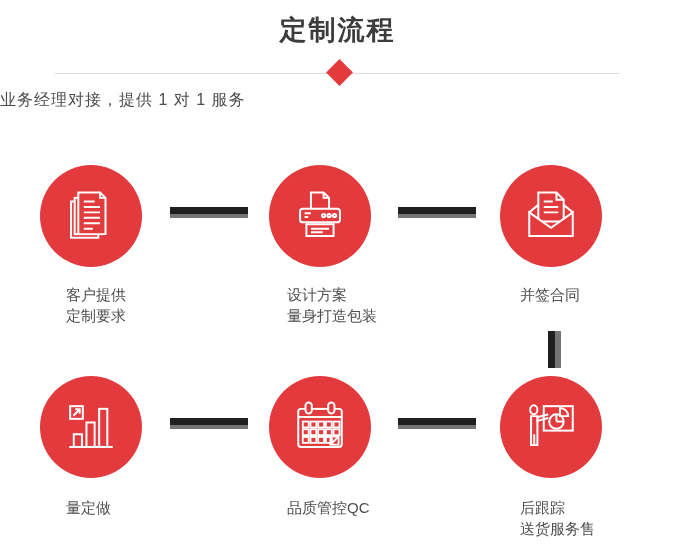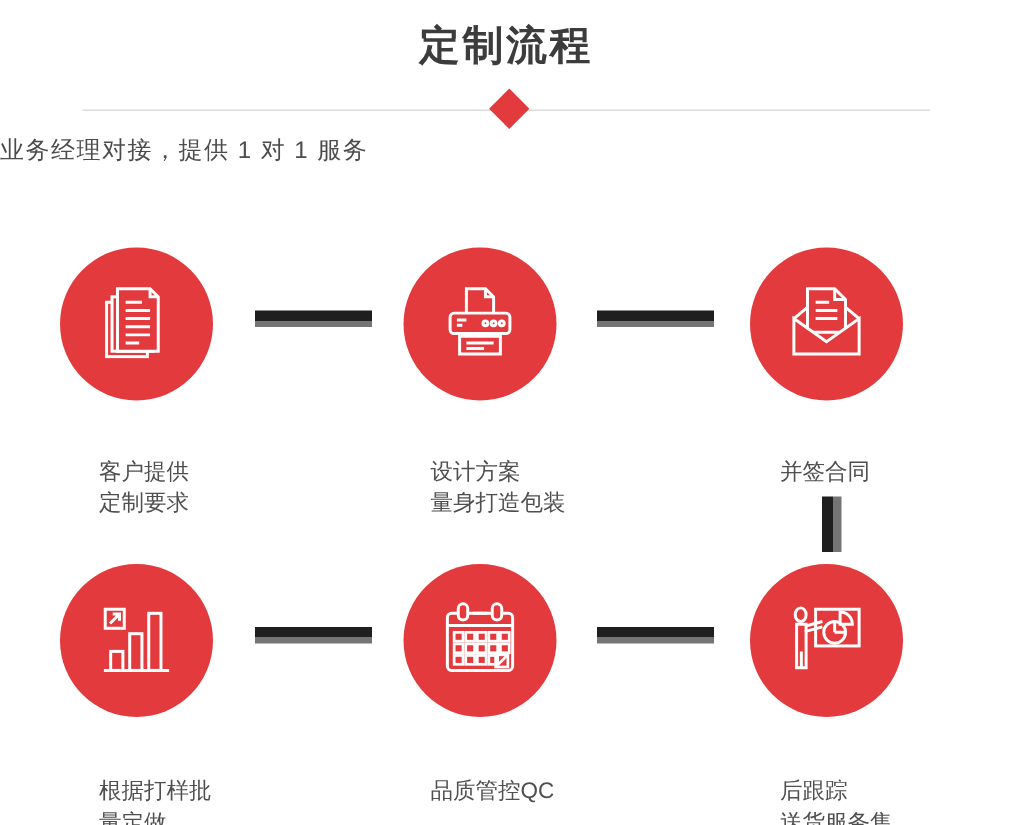--- a/index.html
+++ b/index.html
@@ -27,21 +27,21 @@
   }
   .circle{
     position:absolute;width:102px;height:102px;border-radius:50%;
     background:var(--accent-red,#e23a3d);
     display:flex;align-items:center;justify-content:center;
   }
   .c1{left:40px;top:165px}.c2{left:269px;top:165px}.c3{left:500px;top:165px}
   .c4{left:40px;top:376px}.c5{left:269px;top:376px}.c6{left:500px;top:376px}
   .label{
     position:absolute;font-size:15px;line-height:21px;
-    color:var(--label-text,#4f4f4f);white-space:nowrap;margin-top:20px;
+    color:var(--label-text,#4f4f4f);white-space:nowrap;
   }
   .label span{display:block;}
   .l1{left:66px;top:284px}.l2{left:287px;top:284px}.l3{left:520px;top:284px}
   .l4{left:66px;top:497px}.l5{left:287px;top:497px}.l6{left:520px;top:497px}
   .hbar{
     position:absolute;width:78px;height:11px;
     background:linear-gradient(to bottom,var(--connector-dark,#1f1f1f) 0 62%,var(--connector-gray,#757575) 62% 100%);
   }
   .h1{left:170px;top:207px}.h2{left:398px;top:207px}
   .h3{left:170px;top:418px}.h4{left:398px;top:418px}
@@ -127,21 +127,20 @@
         <path d="M8 54 H56"></path>
         <rect x="13" y="40" width="9" height="14"></rect>
         <rect x="27" y="27" width="9" height="27"></rect>
         <rect x="41" y="12" width="9" height="42"></rect>
         <rect class="fr" x="9" y="9" width="14" height="14"></rect>
         <path d="M12.5 19.5 L19.5 12.5 M14.5 12.5 h5 v5"></path>
       </g>
     </svg>
   </div>
   <div class="label l4">
-    <span>根据打样批</span>
     <span>量定做</span>
   </div>
 
   <div class="hbar h3"></div>
 
   <div class="circle c5">
     <svg class="icon" width="58" height="58" viewBox="0 0 64 64">
       <g class="st">
         <rect class="fr" x="8" y="12" width="48" height="42" rx="3"></rect>
         <path d="M8 21 H56"></path>

